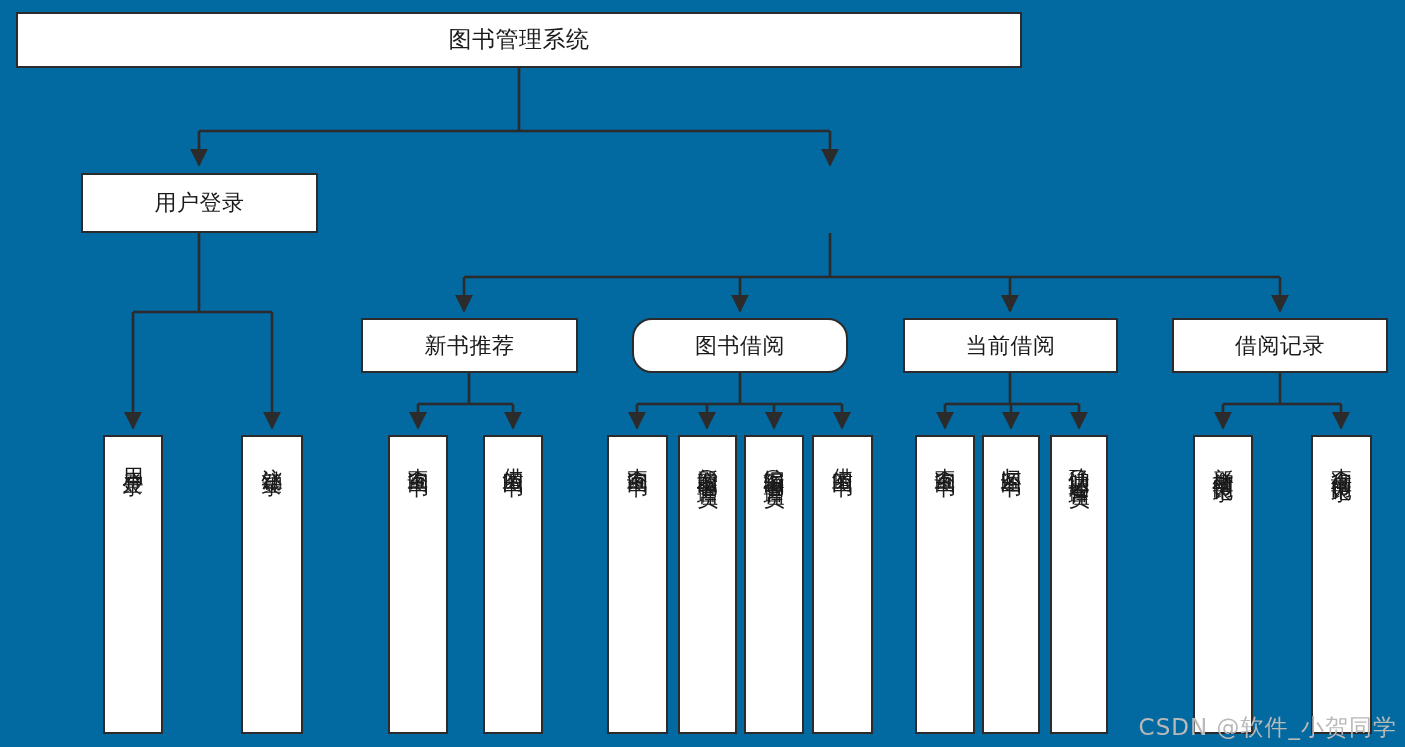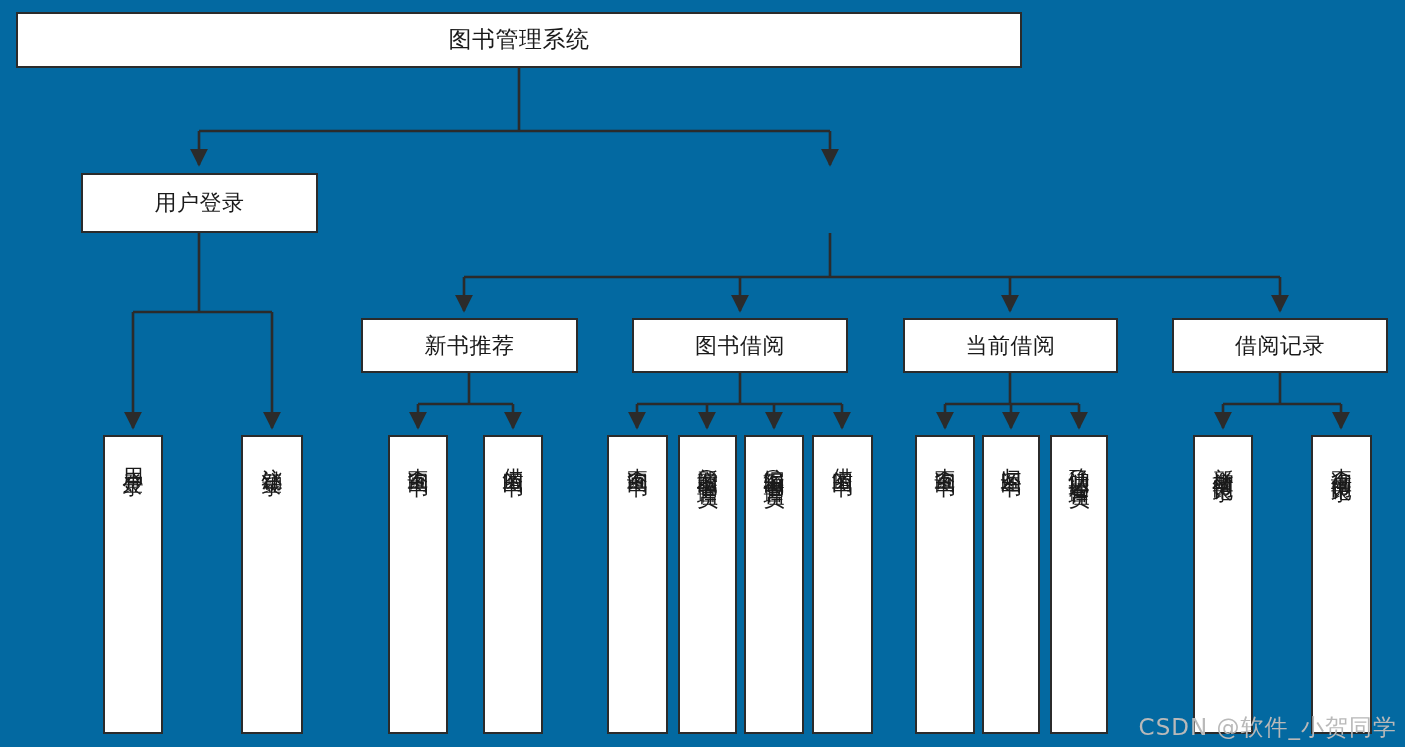--- a/index.html
+++ b/index.html
@@ -139,21 +139,21 @@
     <span class="label">图书管理系统</span>
   </div>
 
   <div class="node horiz" style="left:81px; top:173px; width:237px; height:60px;">
     <span class="label">用户登录</span>
   </div>
 
   <div class="node horiz" style="left:361px; top:318px; width:217px; height:55px;">
     <span class="label">新书推荐</span>
   </div>
-  <div class="node horiz" style="left:632px; top:318px; width:216px; height:55px;">
+  <div class="node horiz" style="left:632px; top:318px; width:216px; height:55px;border-radius:20px;">
     <span class="label">图书借阅</span>
   </div>
   <div class="node horiz" style="left:903px; top:318px; width:215px; height:55px;font-family:Liberation Serif, serif;">
     <span class="label">当前借阅</span>
   </div>
   <div class="node horiz" style="left:1172px; top:318px; width:216px; height:55px;">
     <span class="label">借阅记录</span>
   </div>
 
   <div class="node vert" style="left:103px; top:435px; width:60px; height:299px;">

